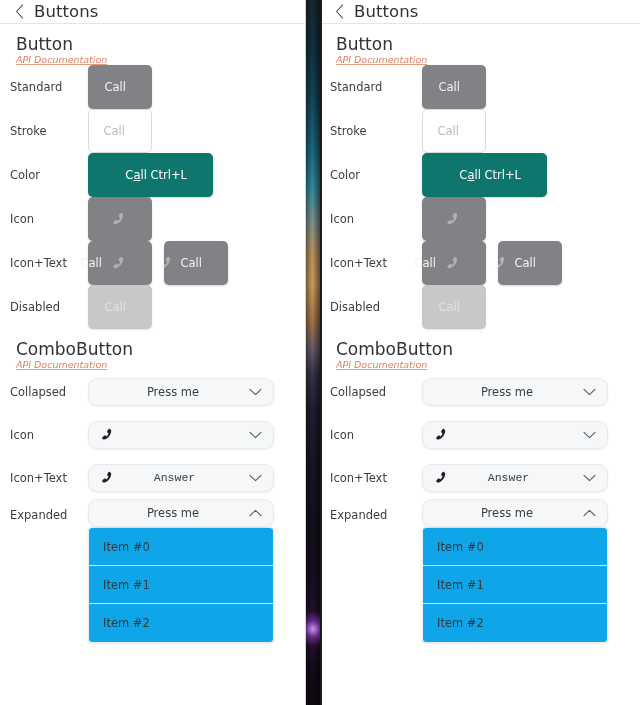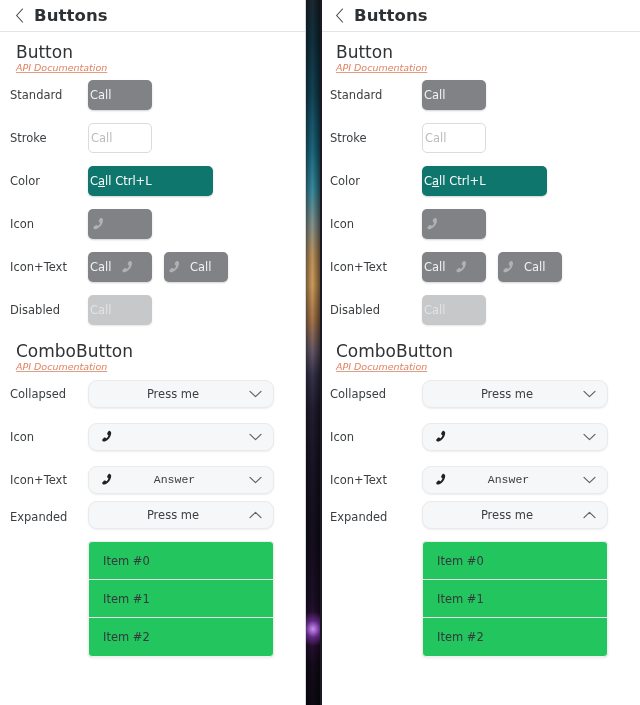--- a/index.html
+++ b/index.html
@@ -78,27 +78,26 @@
     position: absolute;
     left: 0; top: 0; bottom: 0;
     width: 2px;
     background: #1b1a22;
     z-index: 5;
   }
 
   
   .titlebar {
     position: relative;
-    height: 32px;
+    height: 24px;
     display: flex;
     align-items: center;
     background: #ffffff;
     border-bottom: 1px solid #e2e4e6;
     padding-left: 12px;
-    font-weight: bold;
   }
   .back-chevron {
     width: 14px;
     height: 20px;
     margin-right: 8px;
     display: flex;
     align-items: center;
     justify-content: center;
     color: #3c4043;
     cursor: pointer;
@@ -165,23 +164,23 @@
   
   .btn {
     position: relative;
     border: none;
     border-radius: 5px;
     font-family: inherit;
     font-size: 11.5px;
     cursor: pointer;
     display: inline-flex;
     align-items: center;
-    justify-content: flex-start;
-    height: 30px;
-    padding: 0 2px;
+    justify-content: flex-end;
+    height: 44px;
+    padding: 0 26px;
     box-shadow: 0 1px 2px rgba(0,0,0,0.18);
     white-space: nowrap;
   }
   .btn-standard {
     background: #808285;
     color: #f2f2f2;
     min-width: 64px;
   }
   .btn-stroke {
     background: #ffffff;
@@ -262,24 +261,24 @@
     display: flex;
     align-items: center;
     justify-content: center;
     color: #5d6265;
   }
   .combo-caret svg { display: block; }
 
   .combo-wrap { display: flex; flex-direction: column; }
 
   .combo-popup {
-    margin-top: 12px;
+    margin-top: 0;
     border: 1px solid #eceef0;
     border-radius: 4px;
-    background: #22c55e;
+    background: #0ea5e9;
     box-shadow: 0 1px 3px rgba(0,0,0,0.09);
     overflow: hidden;
   }
   .left  .combo-popup { width: 186px; }
   .right .combo-popup { width: 186px; }
 
   .combo-item {
     height: 38px;
     display: flex;
     align-items: center;

